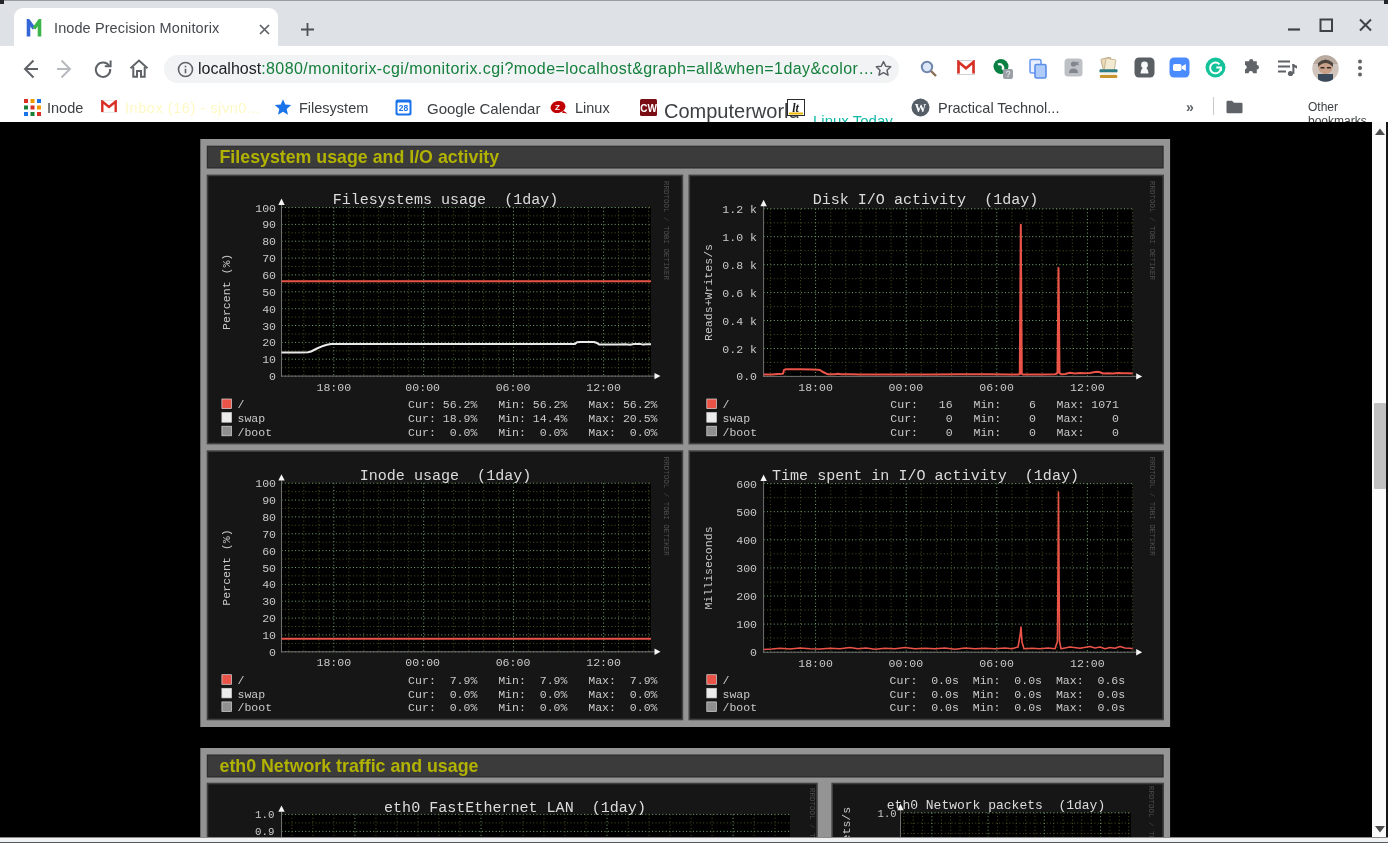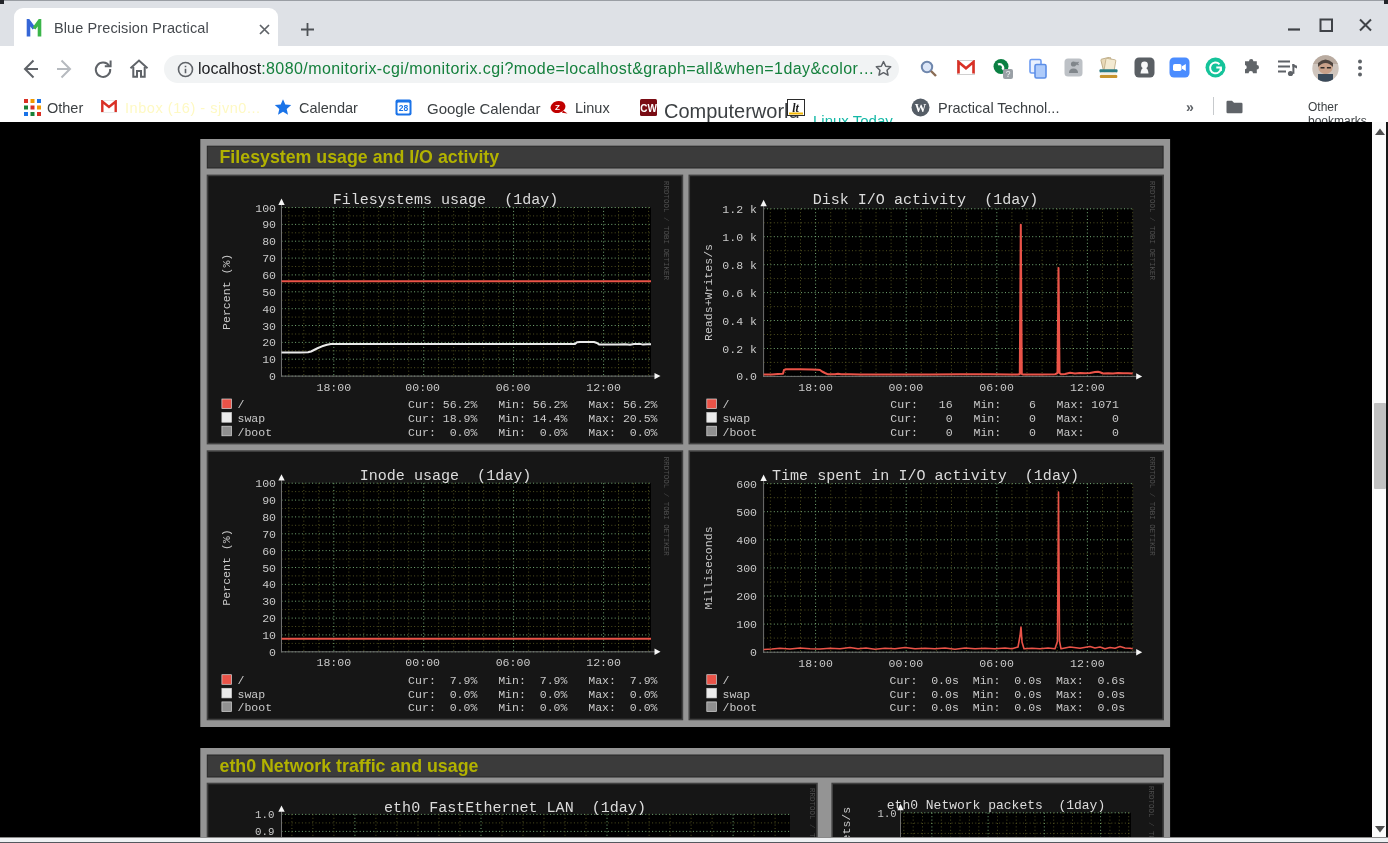--- a/index.html
+++ b/index.html
@@ -9,21 +9,21 @@
 <div class="abs" style="left:0;top:0;width:1388px;height:46px;background:#dee1e6"></div>
 <div class="abs" style="left:0;top:0;width:1388px;height:1px;background:#9a9ea4"></div>
 <div class="abs" style="left:0;top:0;width:4px;height:4px;background:#23252a"></div>
 <div class="abs" style="left:1384px;top:0;width:4px;height:4px;background:#23252a"></div>
 <div class="abs" style="left:14px;top:8px;width:264px;height:38px;background:#fff;border-radius:9px 9px 0 0"></div>
 
 <svg class="abs" style="left:26px;top:19px" width="17" height="18" xmlns="http://www.w3.org/2000/svg">
   <path d="M2.5 17.5 V2 L8 9.5" stroke="#3566d6" stroke-width="3.6" fill="none"></path>
   <path d="M8 9.5 L13.5 2 V17.5" stroke="#3bb54a" stroke-width="3.6" fill="none"></path>
 </svg>
-<div class="abs" style="left:54px;top:20px;width:185px;font-size:14.5px;letter-spacing:0.1px;color:#45494e;white-space:nowrap">Blue Precision Practical</div>
+<div class="abs" style="left:54px;top:20px;width:185px;font-size:14.5px;letter-spacing:0.1px;color:#45494e;white-space:nowrap">Inode Precision Monitorix</div>
 <svg class="abs" style="left:258px;top:23px" width="13" height="13" xmlns="http://www.w3.org/2000/svg">
   <path d="M2 2 L11 11 M11 2 L2 11" stroke="#5f6368" stroke-width="1.7"></path>
 </svg>
 <svg class="abs" style="left:300px;top:22px" width="15" height="15" xmlns="http://www.w3.org/2000/svg">
   <path d="M7.5 1 V14 M1 7.5 H14" stroke="#4e5256" stroke-width="1.8"></path>
 </svg>
 
 <svg class="abs" style="left:1280px;top:14px" width="100" height="22" xmlns="http://www.w3.org/2000/svg">
   <path d="M8 15.5 H20" stroke="#3f4247" stroke-width="2.2"></path>
   <rect x="40.5" y="5.5" width="11.5" height="11.5" fill="none" stroke="#3f4247" stroke-width="2"></rect>
@@ -142,30 +142,30 @@
       <rect x="6.5" y="0" width="4" height="4" fill="#f29900"></rect>
       <rect x="13" y="0" width="4" height="4" fill="#1a73e8"></rect>
     <rect x="0" y="6.5" width="4" height="4" fill="#188038"></rect>
       <rect x="6.5" y="6.5" width="4" height="4" fill="#d93025"></rect>
       <rect x="13" y="6.5" width="4" height="4" fill="#f29900"></rect>
     <rect x="0" y="13" width="4" height="4" fill="#1a73e8"></rect>
       <rect x="6.5" y="13" width="4" height="4" fill="#188038"></rect>
       <rect x="13" y="13" width="4" height="4" fill="#d93025"></rect>
   </g>
 </svg>
-<div class="abs" style="left:47px;top:100px;font-size:14.5px;color:#3c4043">Other</div>
+<div class="abs" style="left:47px;top:100px;font-size:14.5px;color:#3c4043">Inode</div>
 <svg class="abs" style="left:101px;top:100px" width="16" height="13" xmlns="http://www.w3.org/2000/svg">
   <rect x="0.5" y="0.5" width="15" height="12" fill="#ffffff" stroke="#e8e8e8"></rect>
   <path d="M1.3 12 V1.5 L8 7 L14.7 1.5 V12" stroke="#d93025" stroke-width="2.4" fill="none"></path>
 </svg>
 <div class="abs" style="left:125px;top:100px;font-size:14.5px;letter-spacing:0.55px;color:#fef9c3">Inbox (16) - sjvn0...</div>
 <svg class="abs" style="left:274px;top:98px" width="18" height="18" xmlns="http://www.w3.org/2000/svg">
   <path d="M9 1.2 L11.3 6.6 L17.2 7.1 L12.7 11 L14 16.8 L9 13.7 L4 16.8 L5.3 11 L0.8 7.1 L6.7 6.6 Z" fill="#1a73e8"></path>
 </svg>
-<div class="abs" style="left:299px;top:100px;font-size:14.5px;color:#3c4043">Calendar</div>
+<div class="abs" style="left:299px;top:100px;font-size:14.5px;color:#3c4043">Filesystem</div>
 <svg class="abs" style="left:395px;top:99px" width="17" height="17" xmlns="http://www.w3.org/2000/svg">
   <rect x="0.5" y="0.5" width="16" height="16" rx="2" fill="#1a73e8"></rect>
   <rect x="2.5" y="3.5" width="12" height="11" rx="1" fill="#ffffff"></rect>
   <text x="8.5" y="12.2" font-size="8.5" font-weight="bold" fill="#1a73e8" text-anchor="middle" font-family="Liberation Sans">28</text>
 </svg>
 <div class="abs" style="left:427px;top:100px;font-size:15px;color:#3c4043">Google Calendar</div>
 <svg class="abs" style="left:550px;top:100px" width="18" height="15" xmlns="http://www.w3.org/2000/svg">
   <ellipse cx="8" cy="7" rx="7.5" ry="6" fill="#c00000" transform="rotate(-14 8 7)"></ellipse>
   <text x="7.5" y="10" font-size="8" font-weight="bold" fill="#fff" text-anchor="middle" font-family="Liberation Sans">Z</text>
   <path d="M13 10.5 L17.5 13.5 L12 12.8 Z" fill="#c00000"></path>

